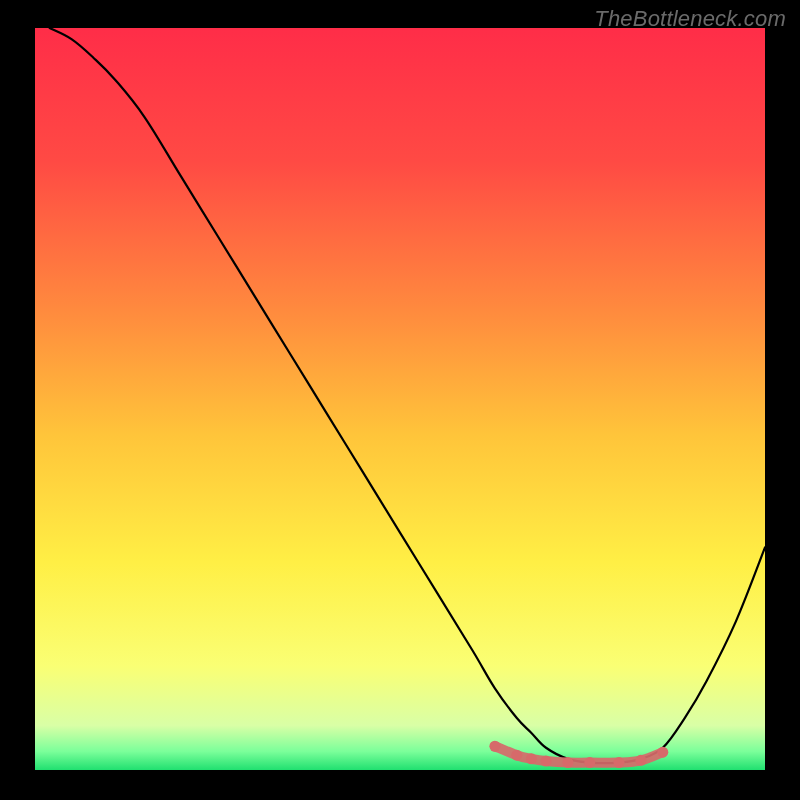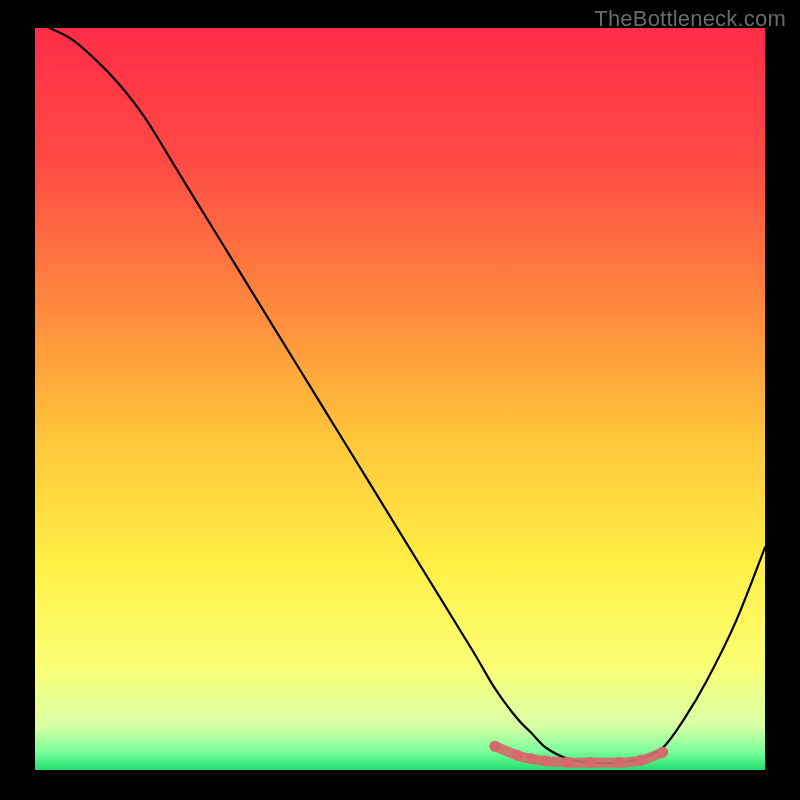--- a/index.html
+++ b/index.html
@@ -18,20 +18,21 @@
   }
   .watermark {
     position: absolute;
     top: 6px;
     right: 14px;
     color: #6a6a6a;
     font-size: 22px;
     font-weight: 500;
     letter-spacing: 0.2px;
     z-index: 5;
+    font-style: italic;
   }
   svg {
     display: block;
   }
 </style>
 </head>
 <body>
 
 <div class="chart-container">
   <div class="watermark">TheBottleneck.com</div>

